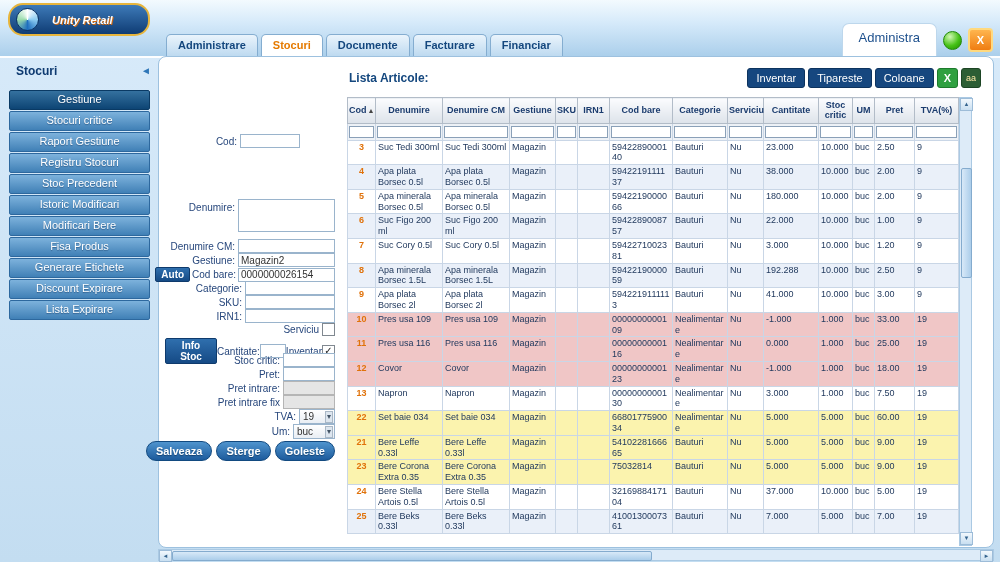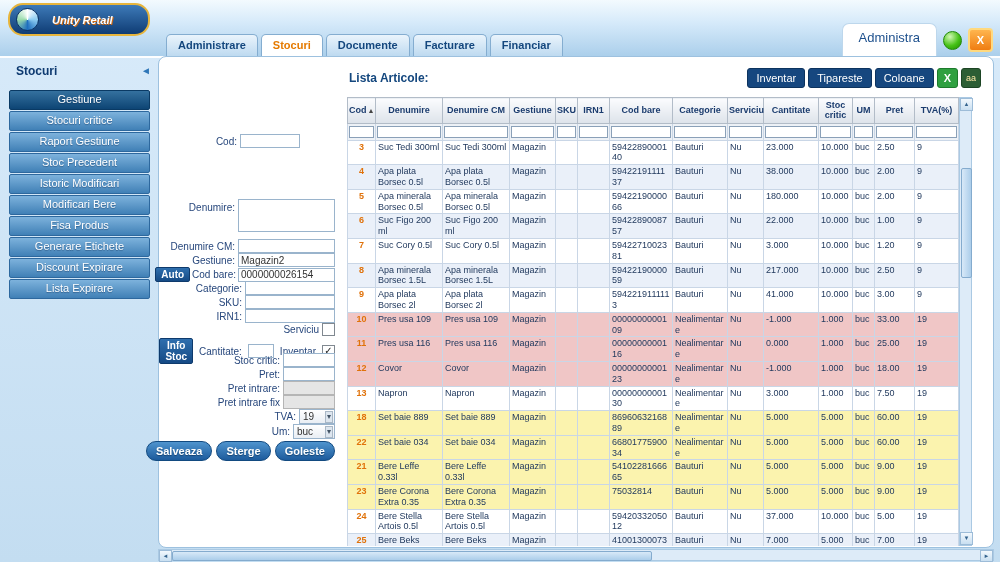--- a/index.html
+++ b/index.html
@@ -88,20 +88,21 @@
     </div>
   </div>
 
   <div class="sidebar">
     <div class="sidebar-title">Stocuri</div>
     <div class="sidebar-collapse">◄</div>
     <div class="sidebar-items" id="sidebar-items">
         <div class="side-item active">Gestiune</div>
         <div class="side-item">Stocuri critice</div>
         <div class="side-item">Raport Gestiune</div>
+        <div class="side-item">Registru Stocuri</div>
         <div class="side-item">Stoc Precedent</div>
         <div class="side-item">Istoric Modificari</div>
         <div class="side-item">Modificari Bere</div>
         <div class="side-item">Fisa Produs</div>
         <div class="side-item">Generare Etichete</div>
         <div class="side-item">Discount Expirare</div>
         <div class="side-item">Lista Expirare</div>
       </div>
   </div>
 
@@ -137,21 +138,21 @@
       <input class="finput" style="width: 90px;">
     </div>
     <div class="frow" style="top:252px">
       <span class="flabel">IRN1:</span>
       <input class="finput" style="width: 90px;">
     </div>
     <div class="frow" style="top:266px">
       <span class="flabel">Serviciu</span>
       <div class="checkbox"></div>
     </div>
-    <div class="frow" style="top:281px;gap:6px">
+    <div class="frow" style="top:281px;gap:0">
       <button class="mini-btn">Info Stoc</button>
       <span class="flabel">Cantitate:</span>
       <input class="finput" style="width: 26px;">
       <span class="flabel">Inventar</span>
       <div class="checkbox">✓</div>
     </div>
     <div class="frow" style="top:296px">
       <span class="flabel">Stoc critic:</span>
       <input class="finput" style="width: 52px;">
     </div>
@@ -331,21 +332,21 @@
             <tr class="drow" style="background: rgb(234, 240, 249);">
               <td class="cod">8</td>
               <td>Apa minerala Borsec 1.5L</td>
               <td>Apa minerala Borsec 1.5L</td>
               <td>Magazin</td>
               <td></td>
               <td></td>
               <td>5942219000059</td>
               <td>Bauturi</td>
               <td>Nu</td>
-              <td>217.000</td>
+              <td>192.288</td>
               <td>10.000</td>
               <td>buc</td>
               <td>2.50</td>
               <td>9</td>
             </tr>
             <tr class="drow" style="background: rgb(255, 255, 255);">
               <td class="cod">9</td>
               <td>Apa plata Borsec 2l</td>
               <td>Apa plata Borsec 2l</td>
               <td>Magazin</td>
@@ -418,36 +419,20 @@
               <td>0000000000130</td>
               <td>Nealimentare</td>
               <td>Nu</td>
               <td>3.000</td>
               <td>1.000</td>
               <td>buc</td>
               <td>7.50</td>
               <td>19</td>
             </tr>
             <tr class="drow" style="background: rgb(251, 243, 174);">
-              <td class="cod">18</td>
-              <td>Set baie 889</td>
-              <td>Set baie 889</td>
-              <td>Magazin</td>
-              <td></td>
-              <td></td>
-              <td>8696063216889</td>
-              <td>Nealimentare</td>
-              <td>Nu</td>
-              <td>5.000</td>
-              <td>5.000</td>
-              <td>buc</td>
-              <td>60.00</td>
-              <td>19</td>
-            </tr>
-            <tr class="drow" style="background: rgb(251, 243, 174);">
               <td class="cod">22</td>
               <td>Set baie 034</td>
               <td>Set baie 034</td>
               <td>Magazin</td>
               <td></td>
               <td></td>
               <td>6680177590034</td>
               <td>Nealimentare</td>
               <td>Nu</td>
               <td>5.000</td>
@@ -488,21 +473,21 @@
               <td>9.00</td>
               <td>19</td>
             </tr>
             <tr class="drow" style="background: rgb(255, 255, 255); margin-top: 24px;">
               <td class="cod">24</td>
               <td>Bere Stella Artois 0.5l</td>
               <td>Bere Stella Artois 0.5l</td>
               <td>Magazin</td>
               <td></td>
               <td></td>
-              <td>5942033205012</td>
+              <td>3216988417104</td>
               <td>Bauturi</td>
               <td>Nu</td>
               <td>37.000</td>
               <td>10.000</td>
               <td>buc</td>
               <td>5.00</td>
               <td>19</td>
             </tr>
             <tr class="drow" style="background: rgb(234, 240, 249);">
               <td class="cod">25</td>

